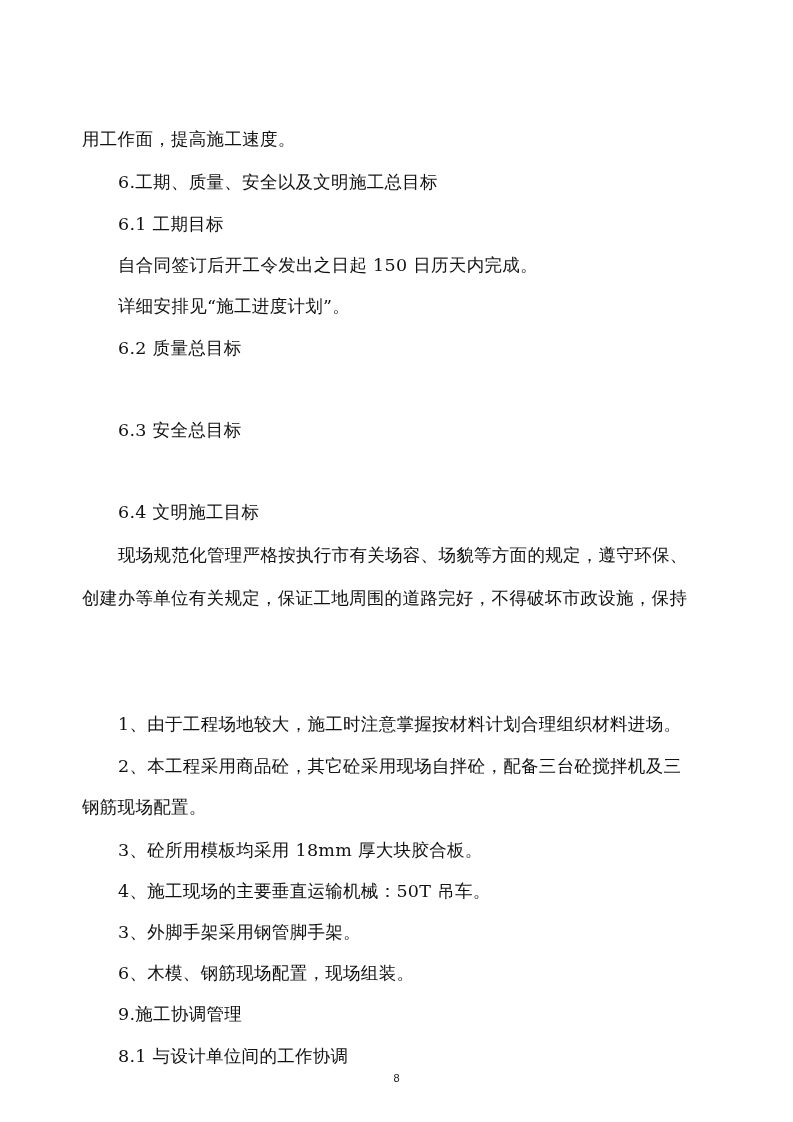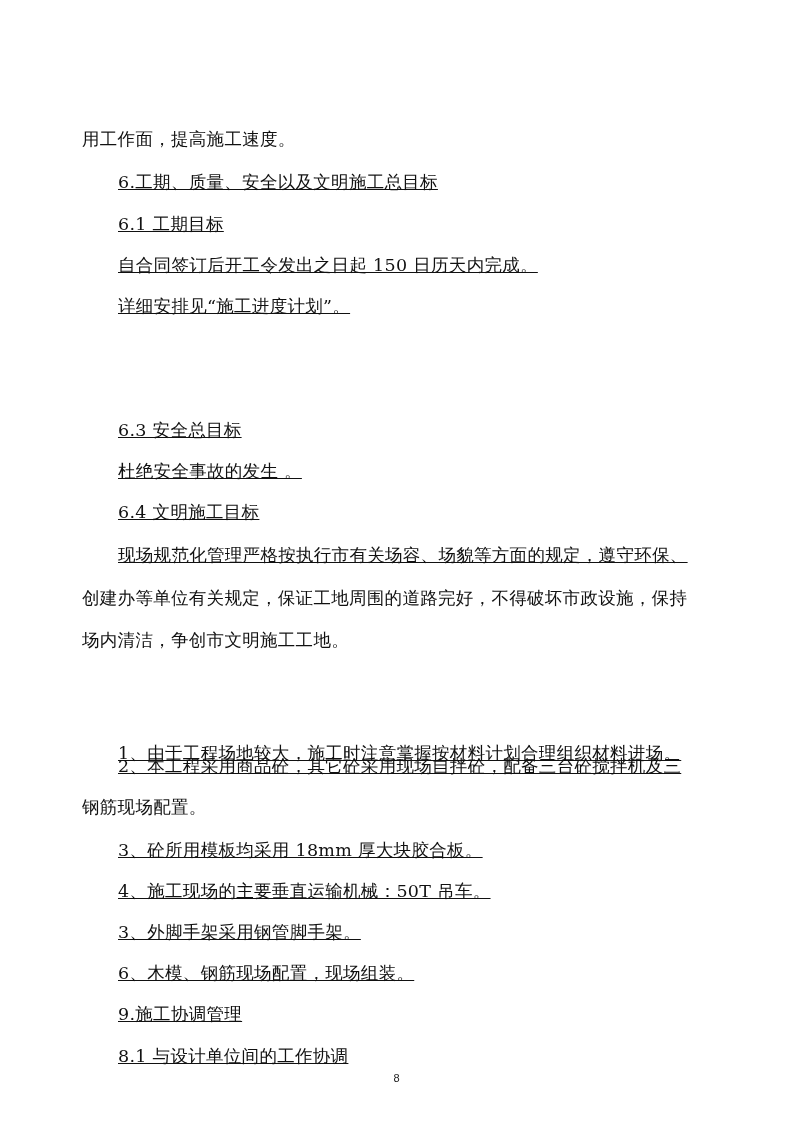--- a/index.html
+++ b/index.html
@@ -1,40 +1,39 @@
 <!DOCTYPE html>
 <html><head>
   <meta charset="utf-8">
   <style>
     html, body { margin: 0; padding: 0; background: #ffffff; }
     body { width: 793px; height: 1122px; position: relative; overflow: hidden;
            font-family: "DejaVu Serif", "Liberation Serif", serif; color: #111; }
     .page { position: absolute; left: 0; top: 0; width: 793px; height: 961px; margin-top: 36px; }
     .line { position: absolute; left: 82px; width: 640px; font-size: 17.5px; line-height: 22px;
             white-space: nowrap; letter-spacing: 0.3px; }
-    .indent { left: 118px; text-decoration: underline; }
+    .indent { left: 118px; }
     .page-number { position: absolute; top: 1036px; left: 0; width: 793px; text-align: center;
                    font-size: 11px; font-family: "Liberation Sans", sans-serif; color: #222; }
   </style>
 </head>
 <body>
 
 <div class="page">
   <div class="line" style="top:92px">用工作面，提高施工速度。</div>
   <div class="line indent" style="top:135px">6.工期、质量、安全以及文明施工总目标</div>
   <div class="line indent" style="top:177px">6.1 工期目标</div>
   <div class="line indent" style="top:218px">自合同签订后开工令发出之日起 150 日历天内完成。</div>
   <div class="line indent" style="top:259px">详细安排见“施工进度计划”。</div>
+  <div class="line indent" style="top:301px">6.2 质量总目标</div>
   <div class="line indent" style="top:383px">6.3 安全总目标</div>
-  <div class="line indent" style="top:424px">杜绝安全事故的发生 。</div>
   <div class="line indent" style="top:465px">6.4 文明施工目标</div>
   <div class="line" style="top:551px">创建办等单位有关规定，保证工地周围的道路完好，不得破坏市政设施，保持</div>
   <div class="line indent" style="top:508px">现场规范化管理严格按执行市有关场容、场貌等方面的规定，遵守环保、</div>
-  <div class="line" style="top:593px">场内清洁，争创市文明施工工地。</div>
-  <div class="line indent" style="top:706px">1、由于工程场地较大，施工时注意掌握按材料计划合理组织材料进场。</div>
+  <div class="line indent" style="top:677px">1、由于工程场地较大，施工时注意掌握按材料计划合理组织材料进场。</div>
   <div class="line indent" style="top:719px">2、本工程采用商品砼，其它砼采用现场自拌砼，配备三台砼搅拌机及三</div>
   <div class="line" style="top:760px">钢筋现场配置。</div>
   <div class="line indent" style="top:803px">3、砼所用模板均采用 18mm 厚大块胶合板。</div>
   <div class="line indent" style="top:844px">4、施工现场的主要垂直运输机械：50T 吊车。</div>
   <div class="line indent" style="top:885px">3、外脚手架采用钢管脚手架。</div>
   <div class="line indent" style="top:926px">6、木模、钢筋现场配置，现场组装。</div>
   <div class="line indent" style="top:967px">9.施工协调管理</div>
   <div class="line indent" style="top:1009px">8.1 与设计单位间的工作协调</div>
   <div class="page-number">8</div>
 </div>

